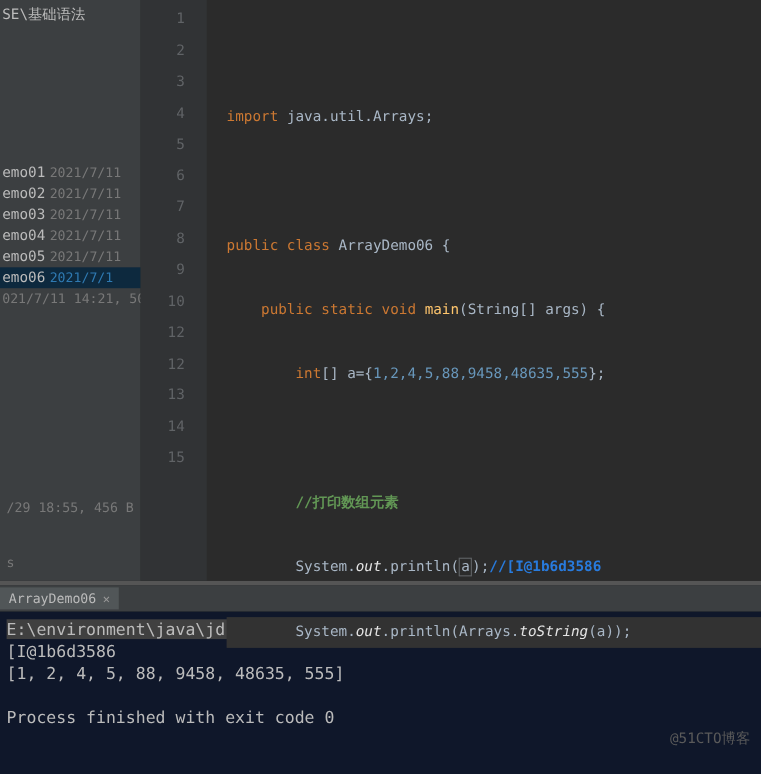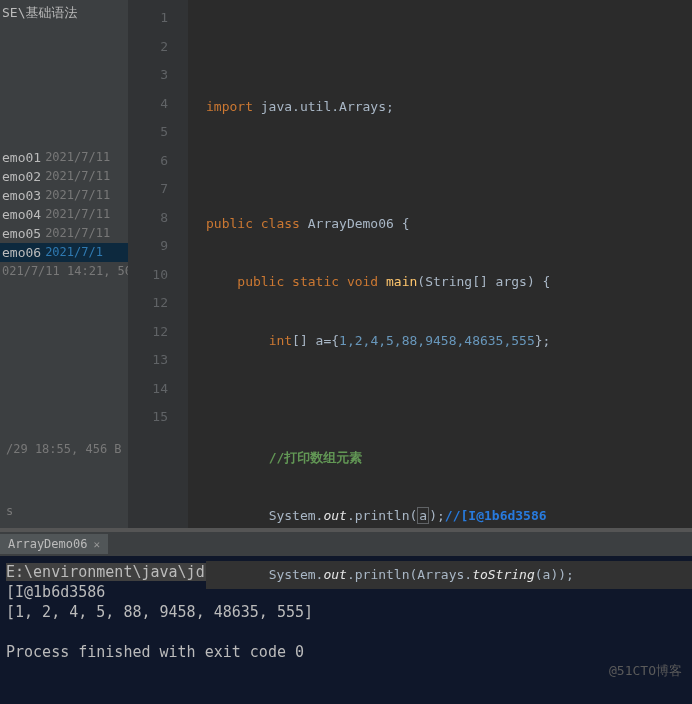--- a/index.html
+++ b/index.html
@@ -177,21 +177,21 @@
       </div>
     <div class="file-item">
         <span class="name">emo05</span>
         <span class="date">2021/7/11</span>
       </div>
     <div class="file-item selected">
         <span class="name">emo06</span>
         <span class="date">2021/7/1</span>
       </div>
     <div class="subdate">021/7/11 14:21, 50</div>
-    <div class="info" style="top:440px">/29 18:55, 456 B</div>
+    <div class="info" style="top:452px">/29 18:55, 456 B</div>
     <div class="info" style="top:502px">s</div>
   </div>
 
   <div class="editor">
     <div class="gutter">
       <div class="ln">1</div>
       <div class="ln">2</div>
       <div class="ln">3</div>
       <div class="ln">4</div>
       <div class="ln">5</div>

